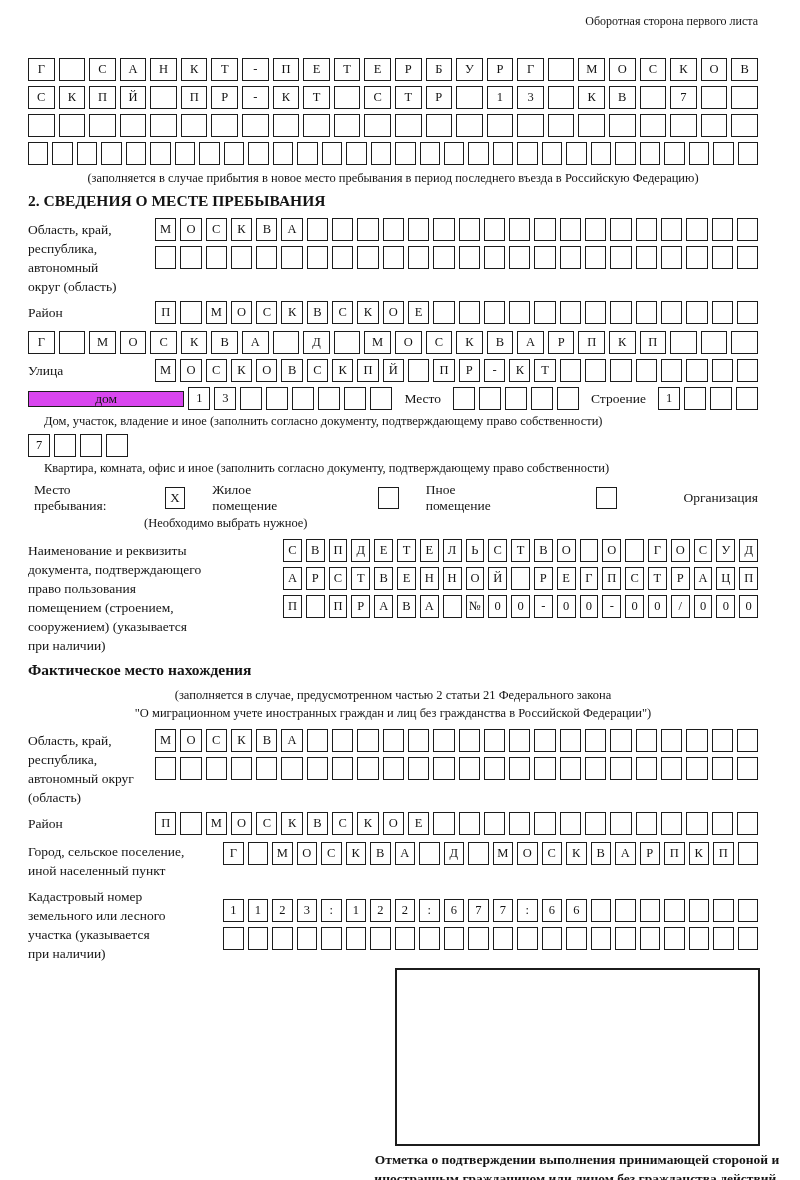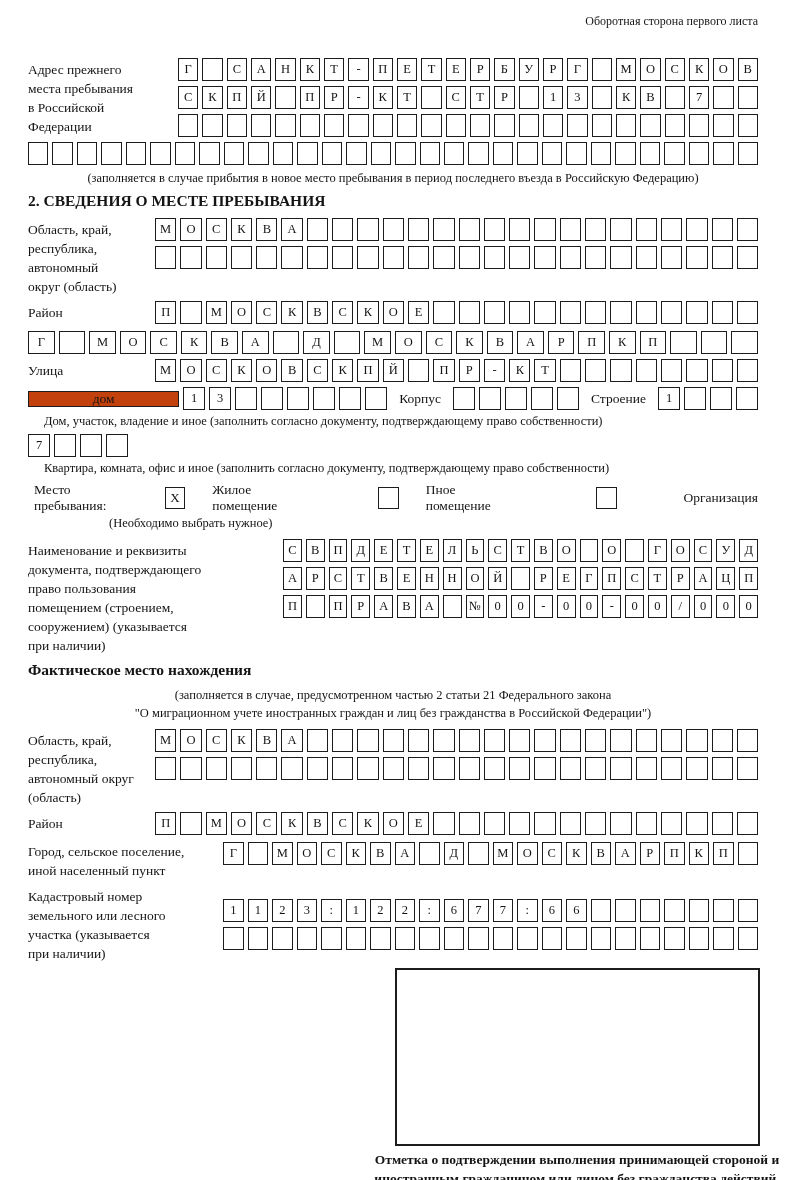--- a/index.html
+++ b/index.html
@@ -19,54 +19,50 @@
   .cell{
     flex:1 1 0;height:23px;box-sizing:border-box;border:1.6px solid #1c1c1c;
     display:flex;align-items:center;justify-content:center;
     font-size:12.5px;background:#fff;min-width:0;
   }
   .cell.fixed{flex:0 0 22px;}
   .caption{font-size:12.5px;line-height:16px;margin:1px 0 5px 16px;}
   .caption.center{text-align:center;margin-left:0;}
   .sec-title{text-align:left;font-weight:bold;font-size:15.5px;margin:6px 0 8px 0;}
   .wide-box{
-    box-sizing:border-box;height:16px;border:1.6px solid #1c1c1c;background:#c2410c;
+    box-sizing:border-box;height:16px;border:1.6px solid #1c1c1c;background:#d946ef;
     display:flex;align-items:center;justify-content:center;font-size:13.5px;
   }
   .inline-row{display:flex;align-items:center;gap:4px;margin-bottom:3px;}
   .inline-label{font-size:13.5px;padding:0 8px;}
   .chk{
     box-sizing:border-box;width:22px;height:22px;border:1.6px solid #1c1c1c;
     display:flex;align-items:center;justify-content:center;font-size:13px;background:#fff;
   }
   .stay-row{display:flex;align-items:center;font-size:13.5px;margin:6px 0 2px 6px;gap:27px;}
   .stay-row .gap-s{width:14px;} .stay-row .gap-m{width:28px;}
-  .hint{font-size:12.5px;margin:0 0 8px 81px;}
+  .hint{font-size:12.5px;margin:0 0 8px 116px;}
   .label-w1{width:150px;} .label-w2{width:127px;} .label-w3{width:255px;} .label-w4{width:195px;}
   .pad-top14{padding-top:14px;} .pad-top2{padding-top:2px;}
   .stamp-wrap{margin-top:4px;}
   .stamp-box{
     box-sizing:border-box;margin-left:367px;width:365px;height:178px;
     border:2px solid #1c1c1c;background:#fff;
   }
   .stamp-caption{
     margin-left:345px;width:408px;text-align:center;font-weight:bold;
     font-size:13.5px;line-height:19px;margin-top:4px;
   }
 </style>
 </head>
 <body>
 
 <div class="top-note">Оборотная сторона первого листа</div>
 
 <div class="frow" style="margin-top:26px;">
-  <div class="flabel label-w1">Адрес прежнего
-места пребывания
-в Российской
-Федерации</div>
   <div class="fcells">
     <div class="cellrow">
         <span class="cell">Г</span>
         <span class="cell"></span>
         <span class="cell">С</span>
         <span class="cell">А</span>
         <span class="cell">Н</span>
         <span class="cell">К</span>
         <span class="cell">Т</span>
         <span class="cell">-</span>
@@ -338,21 +334,21 @@
   <div class="cellrow" style="margin:0;">
       <span class="cell fixed">1</span>
       <span class="cell fixed">3</span>
       <span class="cell fixed"></span>
       <span class="cell fixed"></span>
       <span class="cell fixed"></span>
       <span class="cell fixed"></span>
       <span class="cell fixed"></span>
       <span class="cell fixed"></span>
     </div>
-  <div class="inline-label">Корпус</div>
+  <div class="inline-label">Место</div>
   <div class="cellrow" style="margin:0;">
       <span class="cell fixed"></span>
       <span class="cell fixed"></span>
       <span class="cell fixed"></span>
       <span class="cell fixed"></span>
       <span class="cell fixed"></span>
     </div>
   <div class="inline-label">Строение</div>
   <div class="cellrow" style="margin:0;">
       <span class="cell fixed">1</span>

